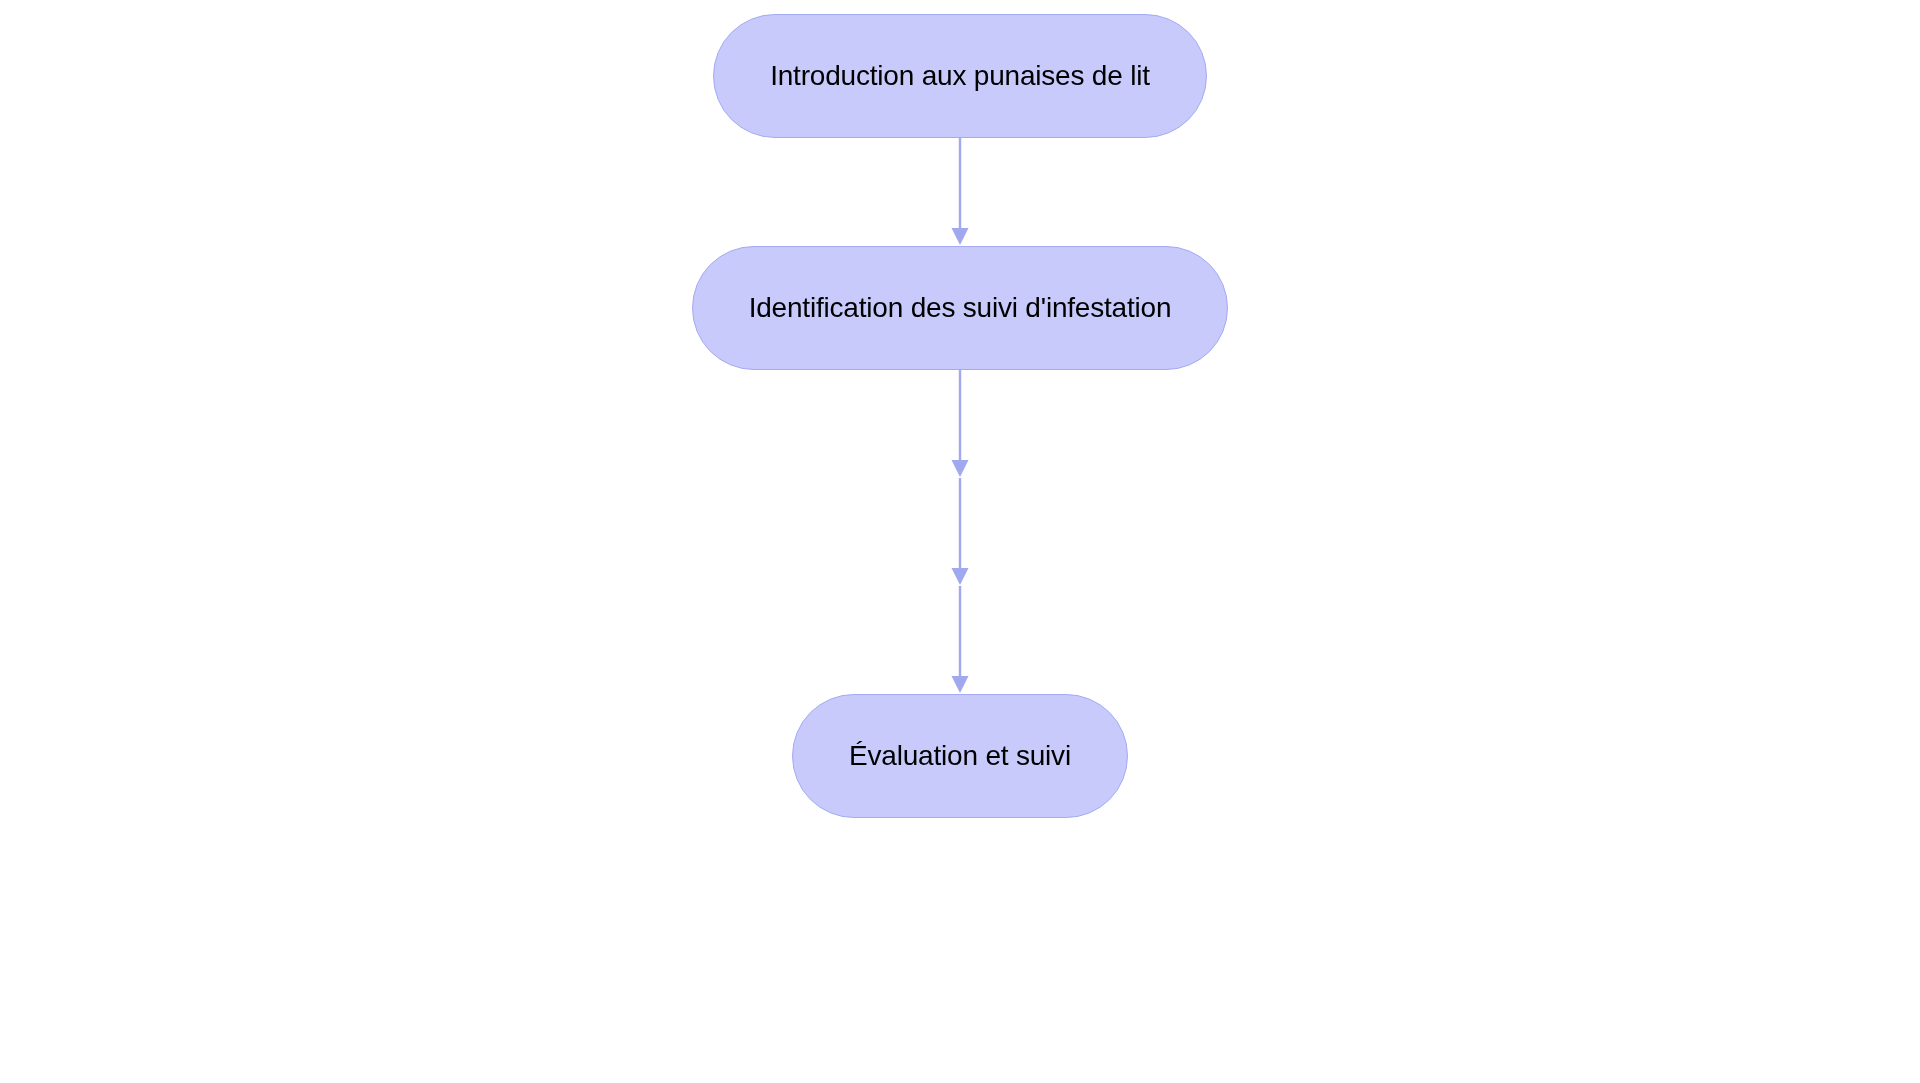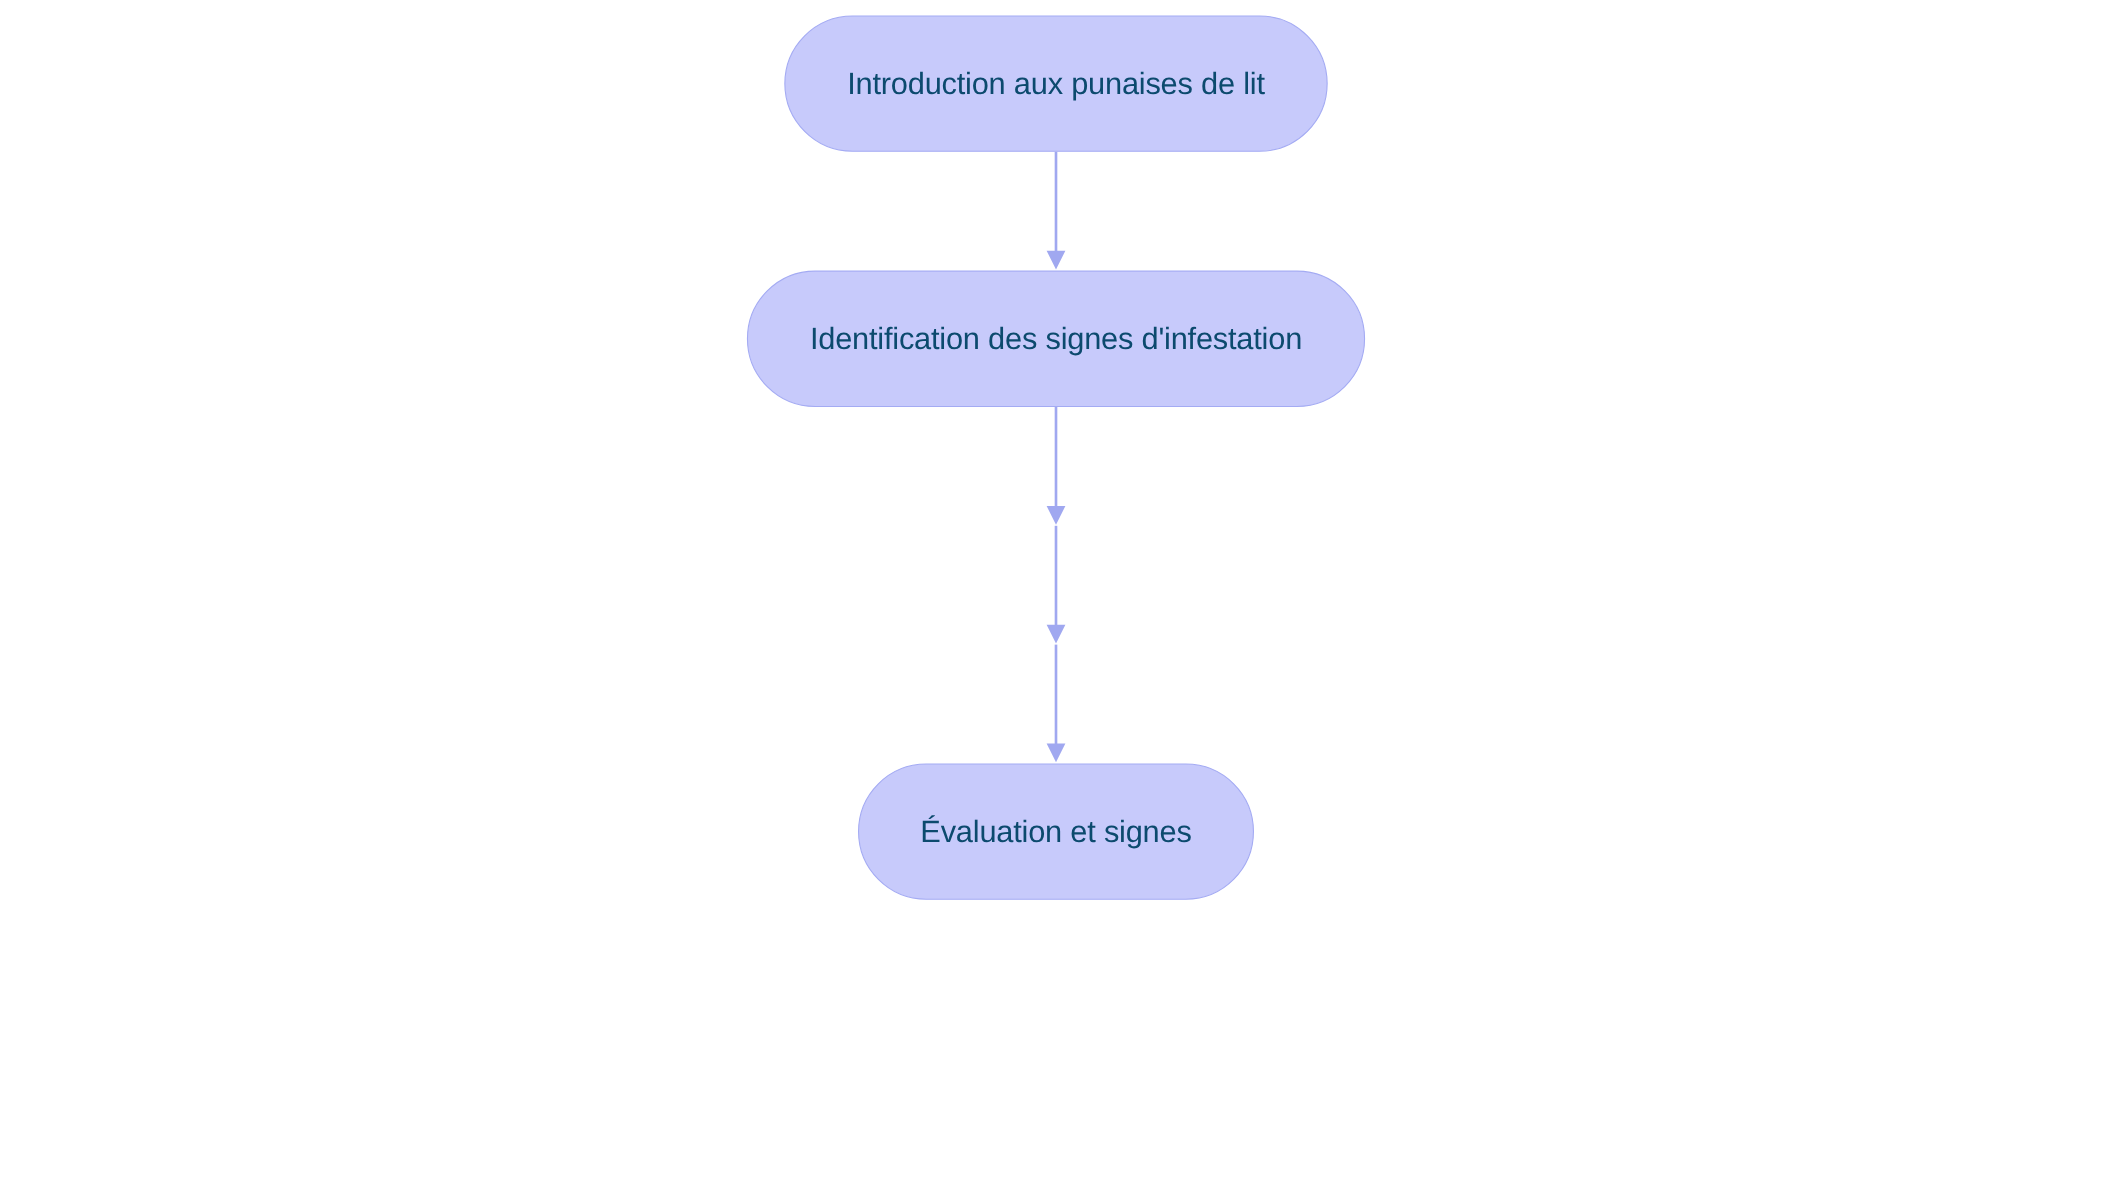--- a/index.html
+++ b/index.html
@@ -43,21 +43,21 @@
     height: 124px;
     box-sizing: border-box;
     background: #c7cafb;
     border: 1.6px solid #a4abf3;
     border-radius: 62px;
     padding: 0 56px;
     white-space: nowrap;
   }
 
   .flow-node-label {
-    color: #0c4a6e;
+    color: #000000;
     font-size: 28px;
     font-weight: 400;
     letter-spacing: -0.2px;
     line-height: 1;
     font-family: "Liberation Sans", "DejaVu Sans", sans-serif;
   }
 
   .flow-connector {
     position: relative;
     width: 24px;
@@ -91,21 +91,21 @@
     </div>
 
     <div class="flow-connector">
       <svg viewBox="0 0 24 108" xmlns="http://www.w3.org/2000/svg" aria-hidden="true">
         <line class="connector-line" x1="12" y1="0" x2="12" y2="92"></line>
         <polygon class="connector-head" points="3.5,90 20.5,90 12,107"></polygon>
       </svg>
     </div>
 
     <div class="flow-node">
-      <span class="flow-node-label">Identification des signes d'infestation</span>
+      <span class="flow-node-label">Identification des suivi d'infestation</span>
     </div>
 
     <div class="flow-connector">
       <svg viewBox="0 0 24 108" xmlns="http://www.w3.org/2000/svg" aria-hidden="true">
         <line class="connector-line" x1="12" y1="0" x2="12" y2="92"></line>
         <polygon class="connector-head" points="3.5,90 20.5,90 12,107"></polygon>
       </svg>
     </div>
 
 
@@ -118,17 +118,17 @@
 
 
     <div class="flow-connector">
       <svg viewBox="0 0 24 108" xmlns="http://www.w3.org/2000/svg" aria-hidden="true">
         <line class="connector-line" x1="12" y1="0" x2="12" y2="92"></line>
         <polygon class="connector-head" points="3.5,90 20.5,90 12,107"></polygon>
       </svg>
     </div>
 
     <div class="flow-node">
-      <span class="flow-node-label">Évaluation et signes</span>
+      <span class="flow-node-label">Évaluation et suivi</span>
     </div>
 
   </div>
 </div>
 
 </body></html>

